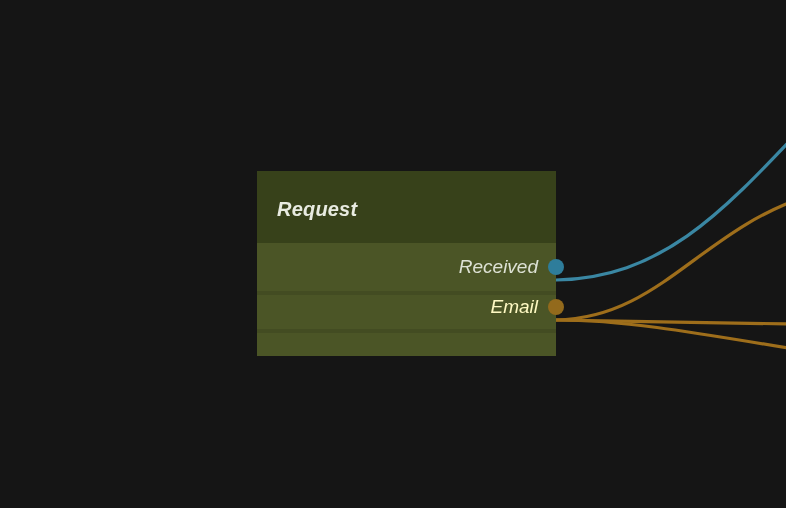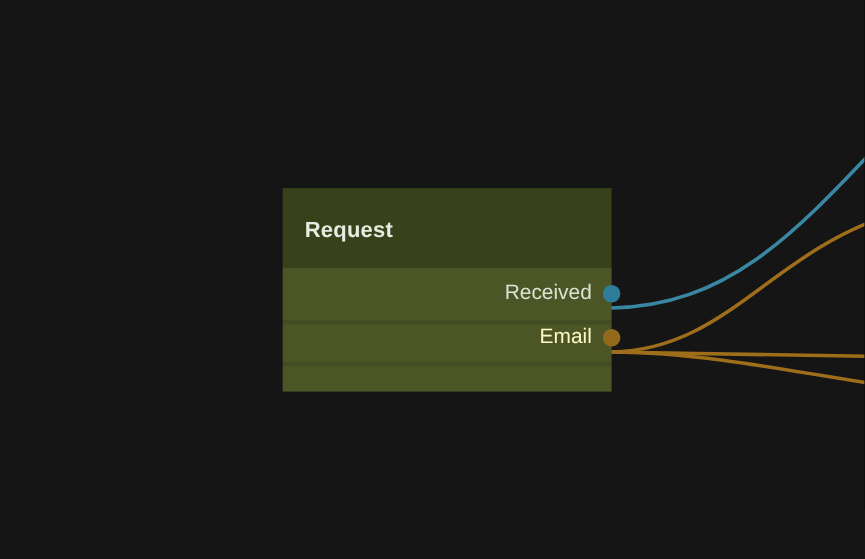--- a/index.html
+++ b/index.html
@@ -22,20 +22,21 @@
     width: 786px;
     height: 508px;
     display: block;
   }
   .node {
     position: absolute;
     left: 257px;
     top: 171px;
     width: 299px;
     height: 185px;
+    font-style: italic;
   }
   .node-header {
     box-sizing: border-box;
     height: 72px;
     background: #37411a;
     display: flex;
     align-items: center;
     padding: 4px 0 0 20px;
   }
   .node-title {

